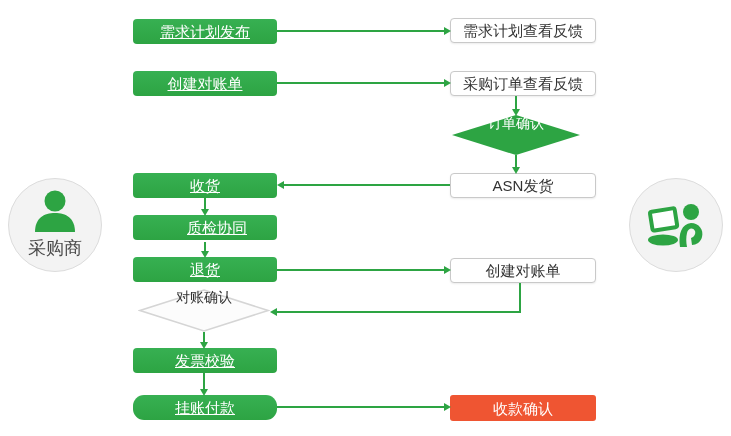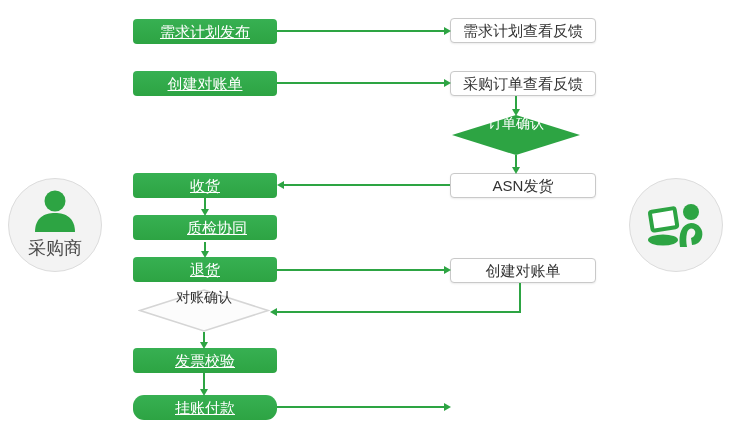--- a/index.html
+++ b/index.html
@@ -106,20 +106,21 @@
   <div class="node green" id="n-receive">收货</div>
   <div class="node green" id="n-quality">质检协同</div>
   <div class="node green" id="n-return">退货</div>
   <div class="node green" id="n-invoice">发票校验</div>
   <div class="node green" id="n-payment">挂账付款</div>
 
   <div class="node white" id="n-demand-feedback">需求计划查看反馈</div>
   <div class="node white" id="n-po-feedback">采购订单查看反馈</div>
   <div class="node white" id="n-asn">ASN发货</div>
   <div class="node white" id="n-statement">创建对账单</div>
+  <div class="node red" id="n-receipt">收款确认</div>
 
   <div class="diamond" id="n-order-confirm">
     <svg viewBox="0 0 128 40" preserveAspectRatio="none">
         <polygon points="64,0 128,20 64,40 0,20"></polygon>
       </svg>
     <span class="d-label">订单确认</span>
   </div>
   <div class="diamond" id="n-recon-confirm">
     <svg viewBox="0 0 132 43" preserveAspectRatio="none">
         <polygon points="66,1 130,21.5 66,42 2,21.5"></polygon>

